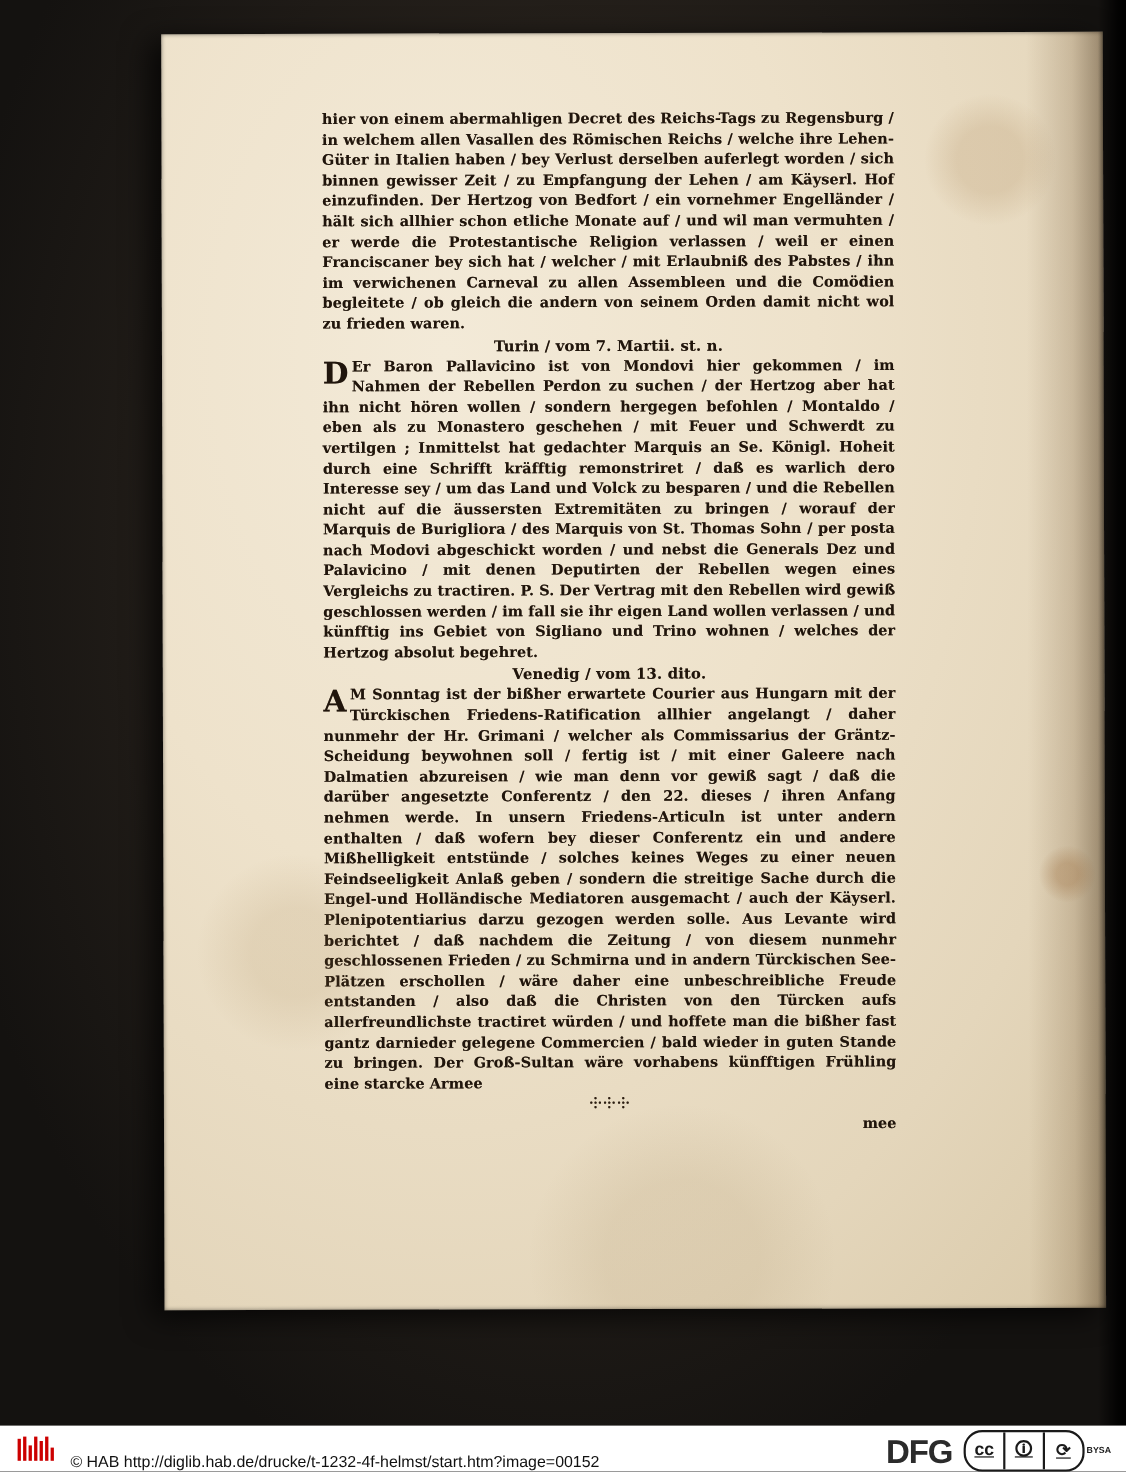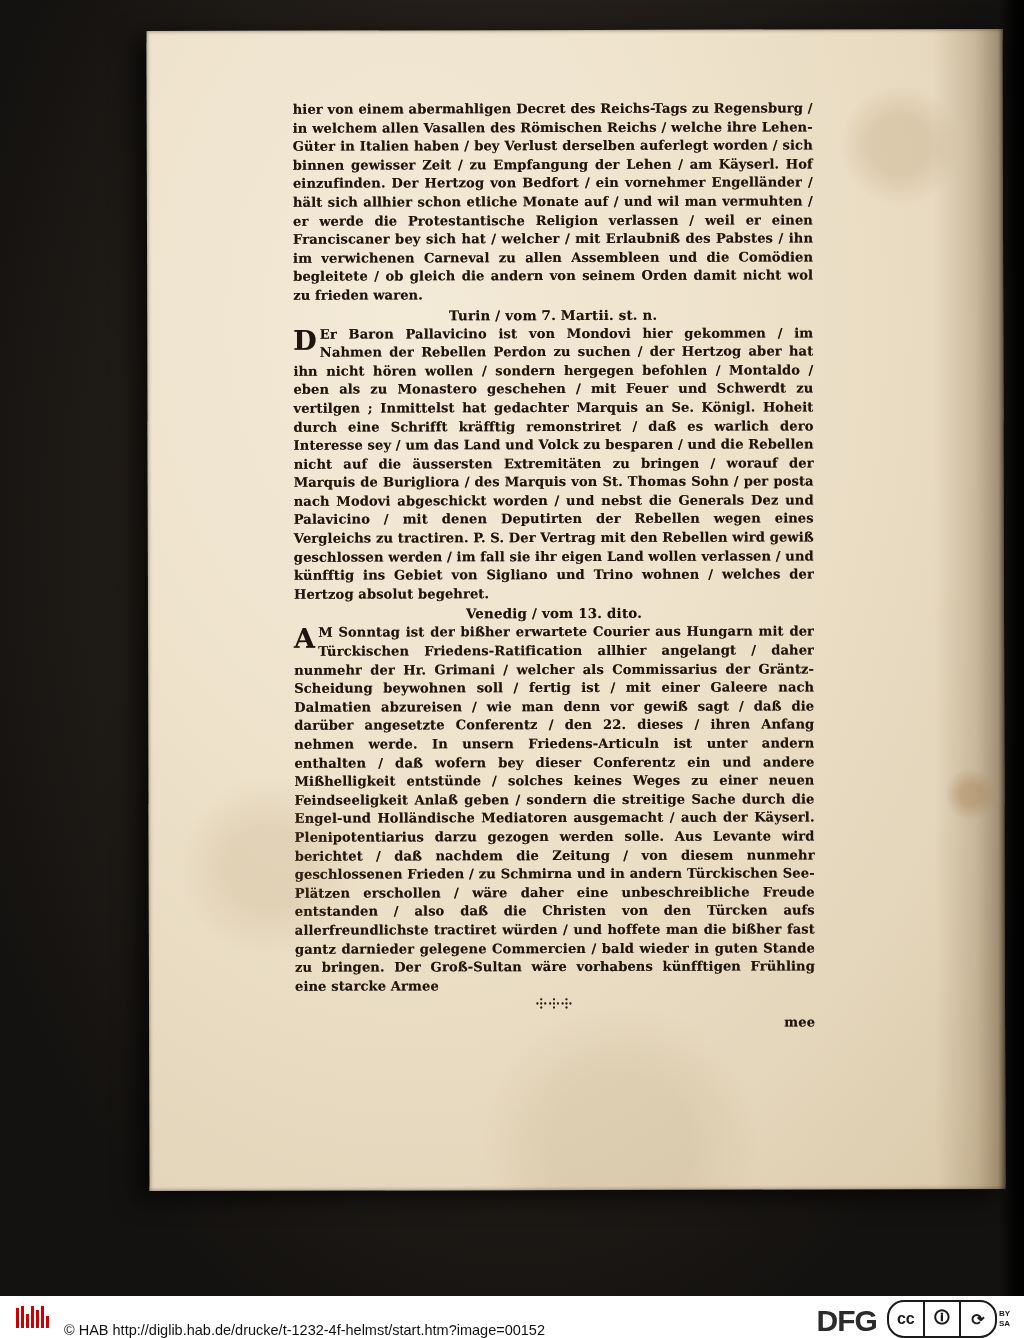--- a/index.html
+++ b/index.html
@@ -173,31 +173,31 @@
     align-items: center;
     gap: 2px;
     padding-right: 14px;
   }
   .ccwrap {
     display: flex;
     border: 2px solid #1a1a1a;
     border-radius: 17px;
     overflow: hidden;
     background: #fff;
+    text-decoration: underline;
   }
   .ccwrap .cell {
     width: 34px; height: 34px;
     display: flex; align-items: center; justify-content: center;
     font-family: "Liberation Sans", sans-serif;
     font-size: 16px; font-weight: 700; color: #1a1a1a;
   }
   .ccwrap .cell + .cell { border-left: 2px solid #1a1a1a; }
   .cclabel {
     display: flex;
-    flex-direction: column;
     align-items: center;
     justify-content: center;
     height: 34px;
     font-family: "Liberation Sans", sans-serif;
     font-size: 8px;
     font-weight: 700;
     color: #1a1a1a;
     line-height: 10px;
   }
 </style>

